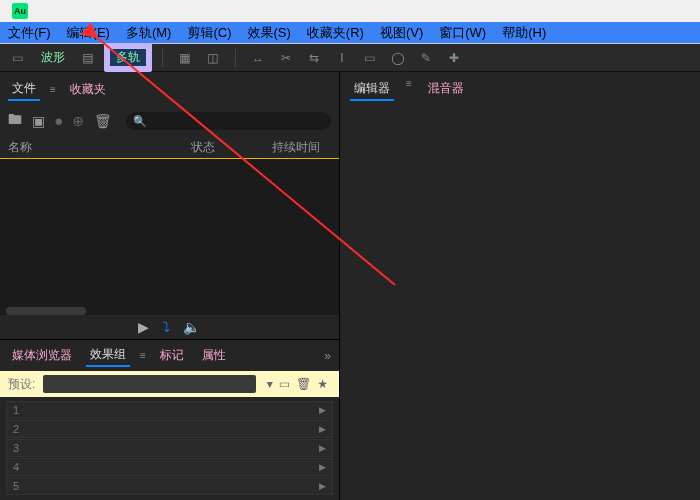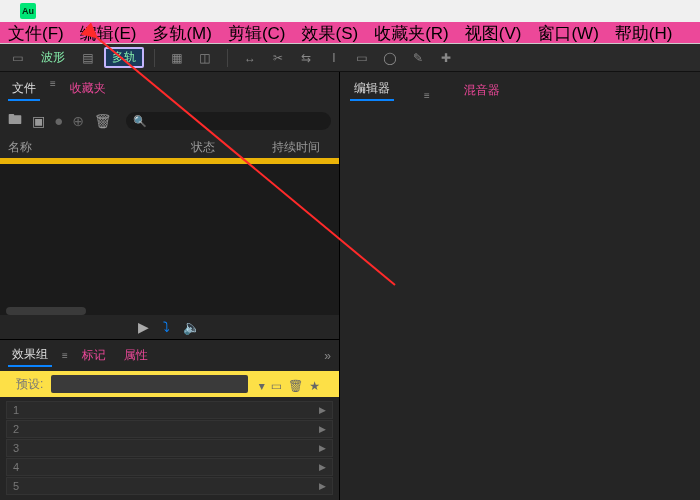--- a/index.html
+++ b/index.html
@@ -1,55 +1,55 @@
 <!DOCTYPE html>
 <html><head>
 <meta charset="utf-8">
 <style>
 * { margin: 0; padding: 0; box-sizing: border-box; font-family: "Microsoft YaHei", sans-serif; }
 body { background: #1e1e1e; color: #ccc; width: 700px; height: 500px; overflow: hidden; position: relative; }
-.titlebar { background: #f0f0f0; color: #000; height: 22px; display: flex; align-items: center; padding: 0 20px; font-size: 13px; gap: 20px; }
+.titlebar { background: #f0f0f0; color: #000; height: 22px; display: flex; align-items: center; padding: 0 12px; font-size: 13px; gap: 20px; }
 .app-icon { width: 16px; height: 16px; background: #00e676; border-radius: 2px; display: flex; align-items: center; justify-content: center; font-size: 9px; font-weight: bold; color: #002b0f; margin-right: 6px; }
-.menubar { background: #ec4899; color: #000; height: 22px; display: flex; align-items: flex-start; font-size: 17px; border-bottom: 1px solid #ccc; }
+.menubar { background: #3b82f6; color: #000; height: 22px; display: flex; align-items: center; font-size: 13px; border-bottom: 1px solid #ccc; }
 .menubar span { padding: 0 8px; cursor: default; }
 .toolbar { background: #2a2a2a; height: 28px; display: flex; align-items: center; padding: 0 6px; gap: 4px; border-bottom: 1px solid #111; }
 .tool-btn { width: 24px; height: 20px; display: flex; align-items: center; justify-content: center; color: #888; font-size: 12px; }
 .tool-label { font-size: 12px; color: #86efac; padding: 0 6px; border: 1px solid transparent; }
-.tool-label.active { border: 2px solid #c4b5fd; background: #1a3a5c; border-radius: 2px; }
+.tool-label.active { border: 6px solid #c4b5fd; background: #1a3a5c; border-radius: 2px; }
 .tool-sep { width: 1px; height: 18px; background: #444; margin: 0 6px; }
 .main { display: flex; height: calc(500px - 22px - 22px - 28px); }
 .left-col { width: 340px; display: flex; flex-direction: column; border-right: 1px solid #000; }
 .right-col { flex: 1; background: #252525; }
-.panel-tabs { display: flex; align-items: flex-start; padding: 6px 8px 4px; gap: 10px; font-size: 12px; }
-.tab { color: #ec4899; padding: 2px 4px; }
+.panel-tabs { display: flex; align-items: center; padding: 6px 8px 4px; gap: 10px; font-size: 12px; }
+.tab { color: #f9a8d4; padding: 2px 4px; }
 .tab.active { color: #ddd; border-bottom: 2px solid #0a84ff; }
 .tab-menu { color: #888; font-size: 10px; }
 .files-panel { flex: 1; background: #252525; display: flex; flex-direction: column; min-height: 0; }
 .files-toolbar { display: flex; align-items: center; padding: 4px 8px; gap: 10px; font-size: 14px; color: #999; }
 .search-wrap { flex: 1; display: flex; align-items: center; background: #1a1a1a; border-radius: 10px; padding: 0 8px; height: 18px; margin-left: 4px; }
 .search-wrap input { background: transparent; border: 0; color: #ccc; width: 100%; font-size: 11px; }
-.files-header { display: flex; font-size: 12px; color: #999; padding: 2px 8px; border-bottom: 6px solid #eab308; }
+.files-header { display: flex; font-size: 12px; color: #999; padding: 2px 8px; border-bottom: 1px solid #eab308; }
 .files-header span:nth-child(1){ flex: 1; }
 .files-header span:nth-child(2){ width: 70px; }
 .files-header span:nth-child(3){ width: 70px; text-align: center; }
 .files-list { flex: 1; background: #1b1b1b; min-height: 0; position: relative; }
 .h-scroll { position: absolute; bottom: 0; left: 6px; width: 80px; height: 8px; background: #3a3a3a; border-radius: 4px; }
 .transport { display: flex; align-items: center; justify-content: center; gap: 14px; padding: 4px 0; background: #252525; font-size: 14px; color: #aaa; }
 .transport .imp { color: #0a84ff; }
 .lower-panel { background: #252525; border-top: 1px solid #000; }
 .lower-tabs { display: flex; align-items: center; gap: 10px; padding: 4px 8px; font-size: 12px; }
 .lower-tabs .more { margin-left: auto; color: #888; }
-.preset-row { display: flex; align-items: flex-end; padding: 4px 16px; font-size: 12px; color: #777; background: #fde047; }
+.preset-row { display: flex; align-items: center; padding: 4px 8px; font-size: 12px; color: #777; background: #fef9c3; }
 .preset-row .sel { flex: 1; background: #3a3a3a; height: 18px; margin: 0 8px; border-radius: 2px; }
 .preset-row .ico { margin: 0 3px; color: #666; }
 .fx-slots { padding: 4px 6px; }
 .fx-row { display: flex; align-items: center; font-size: 11px; color: #777; background: #2a2a2a; border: 1px solid #333; margin-bottom: 1px; height: 18px; }
 .fx-row .num { width: 18px; text-align: center; }
 .fx-row .arrow { margin-left: auto; margin-right: 6px; font-size: 9px; }
-.editor-tabs { display: flex; align-items: flex-end; gap: 30px; padding: 6px 10px; font-size: 12px; }
+.editor-tabs { display: flex; align-items: flex-start; gap: 12px; padding: 6px 10px; font-size: 12px; }
 .editor-canvas { flex: 1; }
 .arrow-line { position: absolute; pointer-events: none; }
 </style>
 </head>
 <body>
 
 <div class="titlebar">
   <div class="app-icon">Au</div>
 </div>
 
@@ -114,20 +114,21 @@
       </div>
       <div class="transport">
         <span>▶</span>
         <span class="imp">⤵</span>
         <span>🔈</span>
       </div>
     </div>
 
     <div class="lower-panel">
       <div class="lower-tabs">
+        <span class="tab">媒体浏览器</span>
         <span class="tab active">效果组</span>
         <span class="tab-menu">≡</span>
         <span class="tab">标记</span>
         <span class="tab">属性</span>
         <span class="more">»</span>
       </div>
       <div class="preset-row">
         <span>预设:</span>
         <div class="sel"></div>
         <span class="ico">▾</span>

